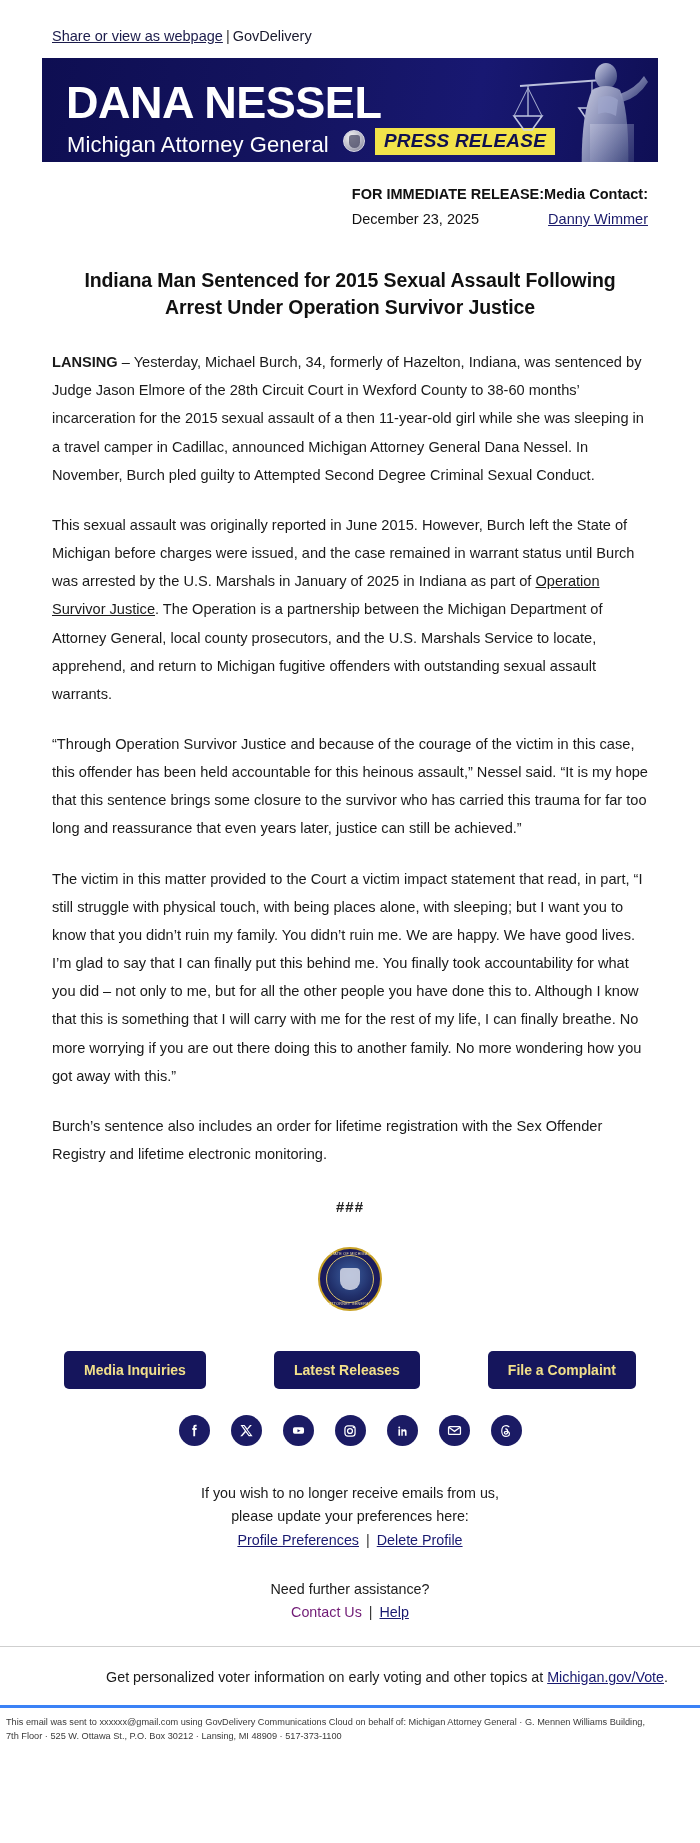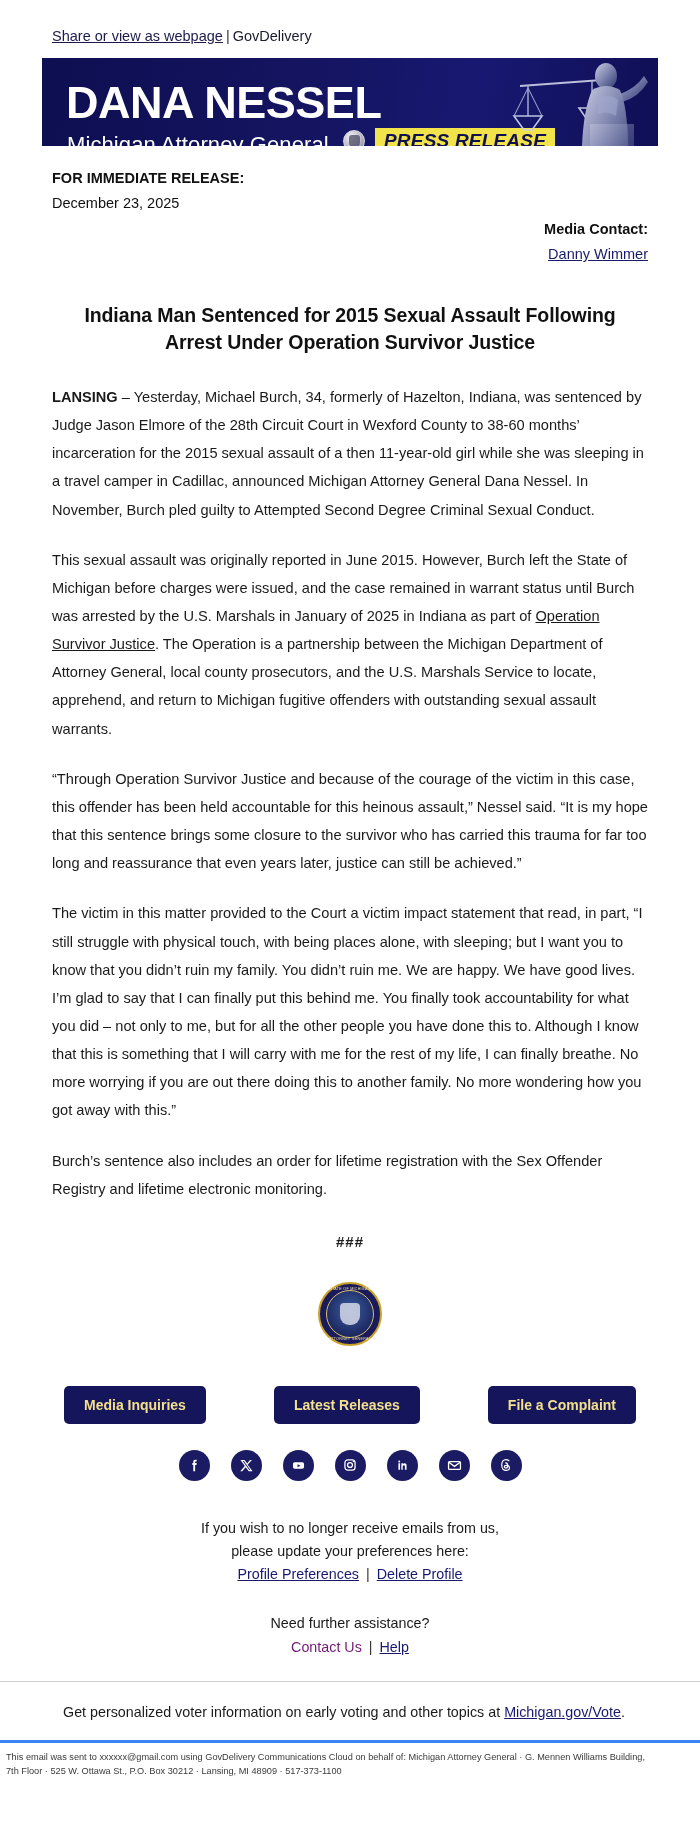--- a/index.html
+++ b/index.html
@@ -21,21 +21,21 @@
   .preheader a {
     color: #1b1b4b;
     text-decoration: underline;
   }
   .preheader .sep { color: #333; padding: 0 3px; }
   .preheader .plain { color: #1a1a2e; }
 
   
   .banner {
     margin: 0 42px;
-    height: 88px;
+    height: 104px;
     background: linear-gradient(100deg,#0e0e52 0%,#141460 42%,#181872 70%,#0f0f55 100%);
     position: relative;
     overflow: hidden;
   }
   .banner-name {
     position: absolute;
     left: 24px; top: 22px;
     color: #ffffff;
     font-size: 45px;
     font-weight: 800;
@@ -90,21 +90,20 @@
   }
 
   
   .meta {
     margin: 20px 52px 0 52px;
     display: flex;
     justify-content: flex-end;
     font-size: 14.5px;
     line-height: 1.75;
     color: #111;
-    flex-direction: column;
   }
   .meta .left-col .lbl { font-weight: 700; }
   .meta .right-col { text-align: right; }
   .meta .right-col .lbl { font-weight: 700; }
   .meta .right-col a { color: #1b1b6b; text-decoration: underline; }
 
   
   .headline {
     margin: 34px 58px 0 58px;
     text-align: center;
@@ -238,21 +237,21 @@
     line-height: 1.62;
     color: #1a1a1a;
   }
   .assist a { color: #191970; text-decoration: underline; }
   .assist .pipe { color: #333; padding: 0 7px; }
   .assist .plain { color: #701a75; }
 
   
   .rule { border-top: 1px solid #cfcfcf; margin-top: 22px; }
   .voter {
-    text-align: center;
+    text-align: right;
     font-size: 14.3px;
     color: #1a1a1a;
     padding: 22px 32px 20px 20px;
   }
   .voter a { color: #191970; text-decoration: underline; }
 
   
   .legal {
     border-top: 3px solid #3b82f6;
     padding: 7px 6px 10px 6px;

